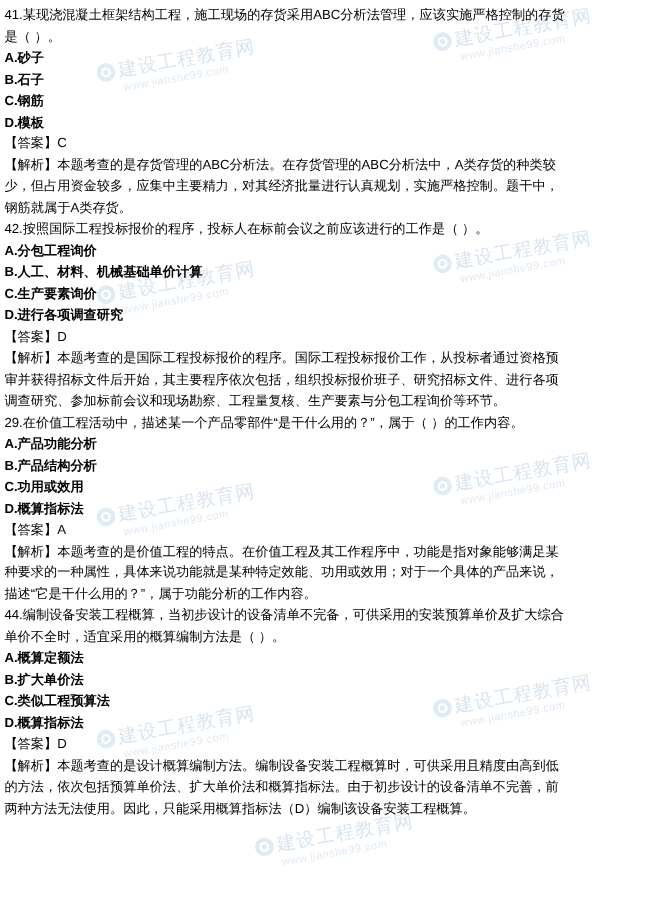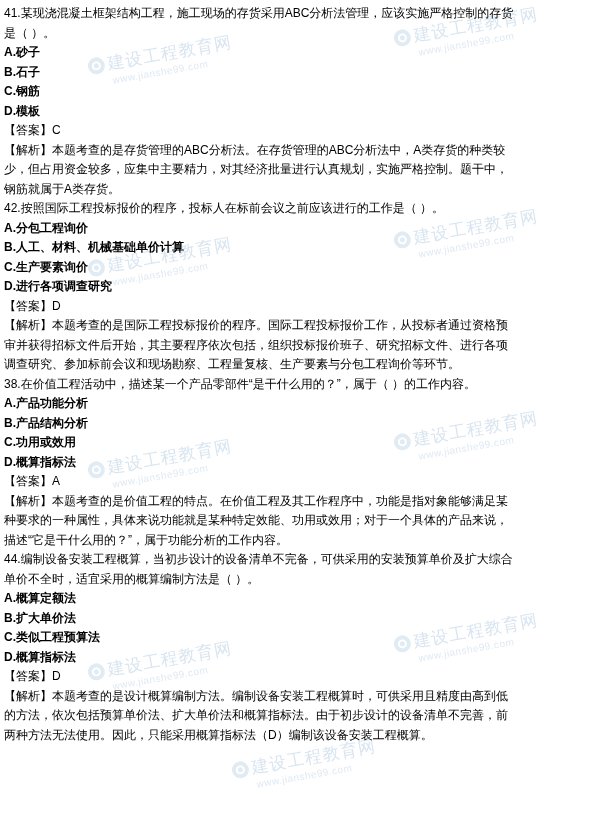--- a/index.html
+++ b/index.html
@@ -157,21 +157,21 @@
       <div class="opt">B.人工、材料、机械基础单价计算</div>
       <div class="opt">C.生产要素询价</div>
       <div class="opt">D.进行各项调查研究</div>
       <div class="q-line">【答案】D</div>
       <div class="q-line para">【解析】本题考查的是国际工程投标报价的程序。国际工程投标报价工作，从投标者通过资格预</div>
       <div class="q-line para">审并获得招标文件后开始，其主要程序依次包括，组织投标报价班子、研究招标文件、进行各项</div>
       <div class="q-line">调查研究、参加标前会议和现场勘察、工程量复核、生产要素与分包工程询价等环节。</div>
     </div>
 
     <div class="blk">
-      <div class="q-line para">38.在价值工程活动中，描述某一个产品零部件“是干什么用的？”，属于（  ）的工作内容。</div>
+      <div class="q-line para">29.在价值工程活动中，描述某一个产品零部件“是干什么用的？”，属于（  ）的工作内容。</div>
       <div class="opt">A.产品功能分析</div>
       <div class="opt">B.产品结构分析</div>
       <div class="opt">C.功用或效用</div>
       <div class="opt">D.概算指标法</div>
       <div class="q-line">【答案】A</div>
       <div class="q-line para">【解析】本题考查的是价值工程的特点。在价值工程及其工作程序中，功能是指对象能够满足某</div>
       <div class="q-line para">种要求的一种属性，具体来说功能就是某种特定效能、功用或效用；对于一个具体的产品来说，</div>
       <div class="q-line">描述“它是干什么用的？”，属于功能分析的工作内容。</div>
     </div>
 

